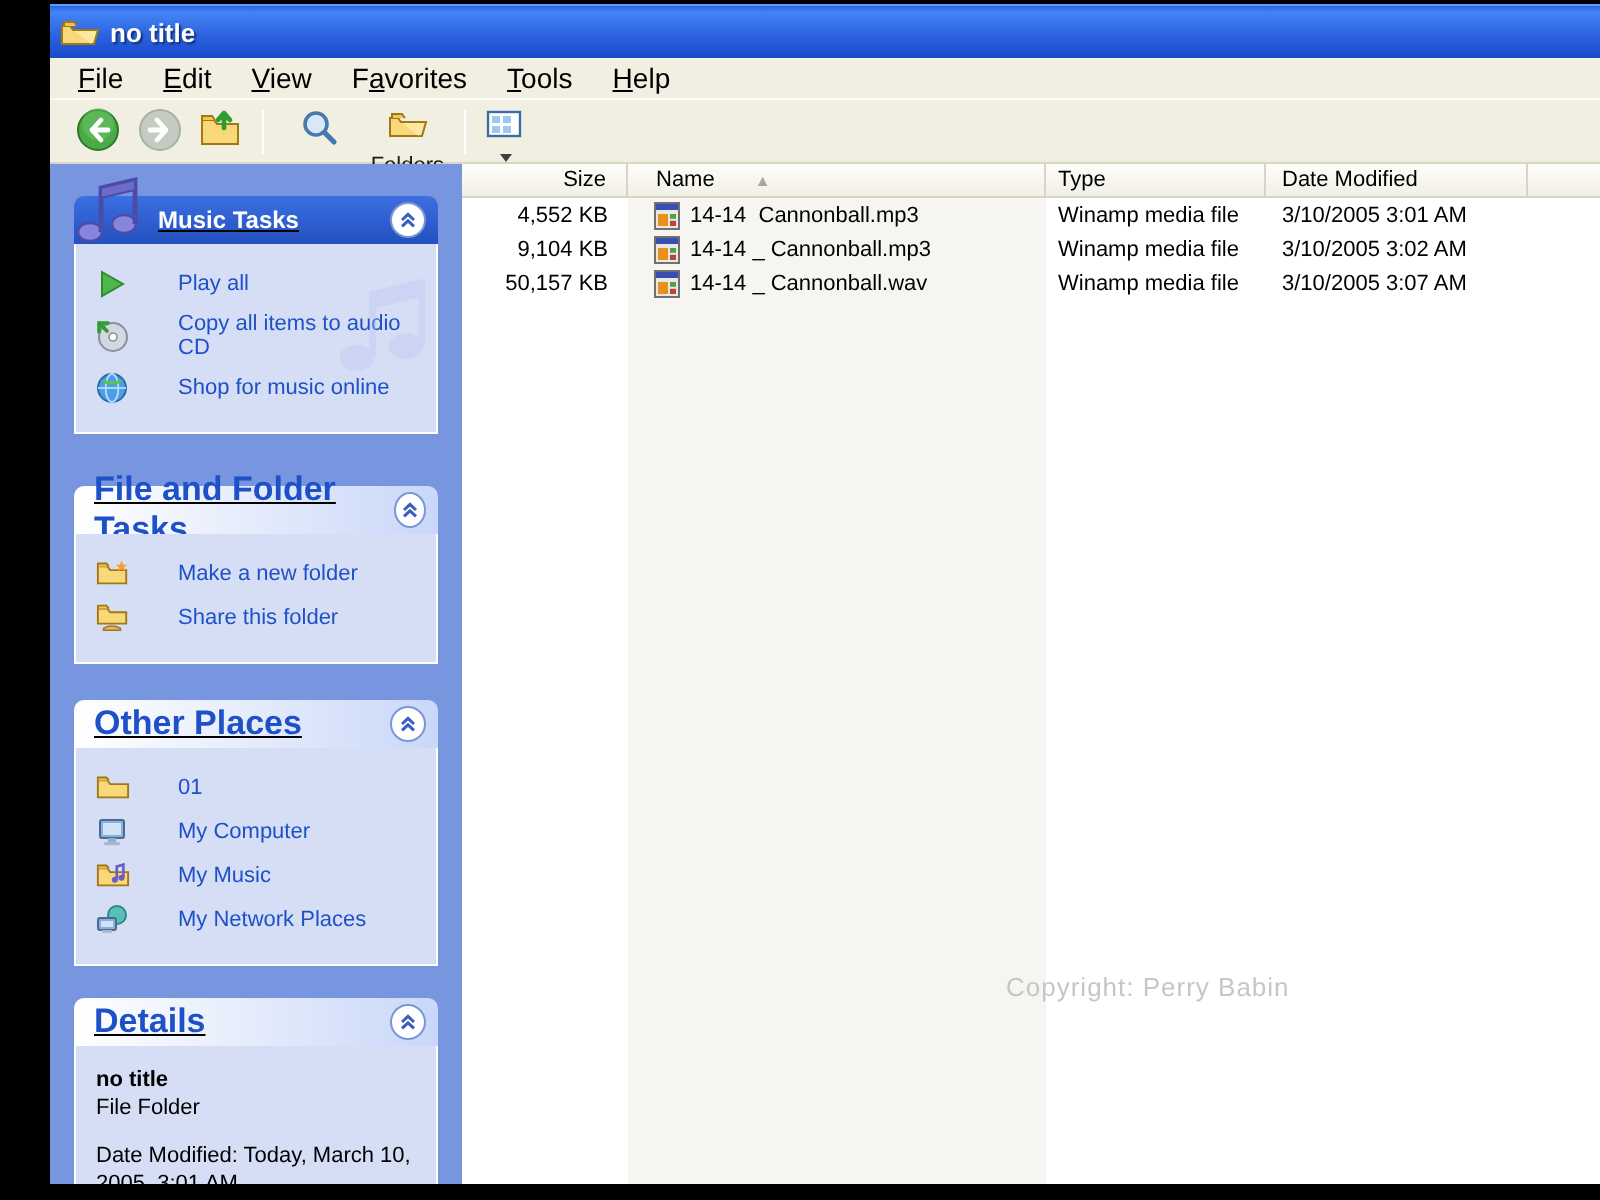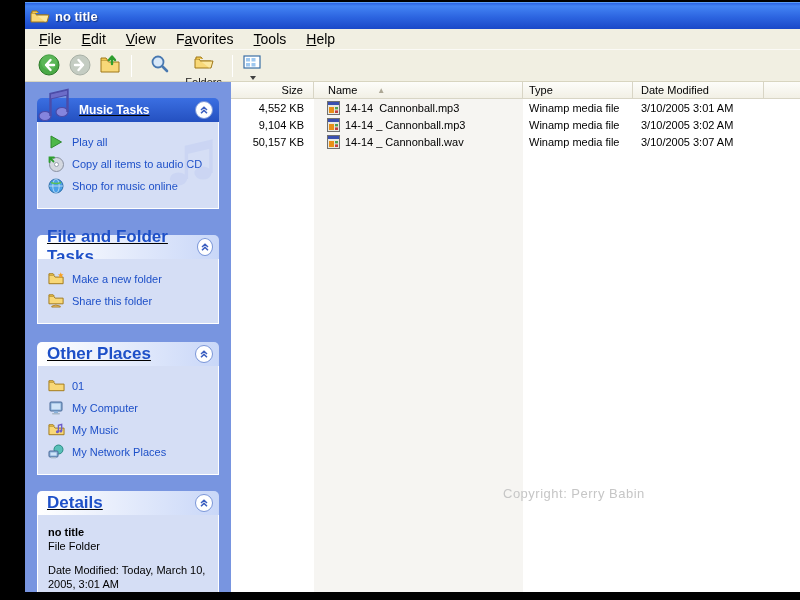--- a/index.html
+++ b/index.html
@@ -47,21 +47,21 @@
   .panel-header { height:24px; border-radius:5px 5px 0 0; display:flex; align-items:center;
     justify-content:space-between; padding:0 6px 0 10px; cursor:default;
     background:linear-gradient(90deg,#ffffff,#c9d7f8);text-decoration:underline; }
   .panel-header .ph-label { font-size:17px; font-weight:bold; color:#1e50c8; }
   .panel.music .panel-header { background:linear-gradient(180deg,#3b6fe2,#2450c0); padding-left:42px; }
   .panel.music .ph-label { color:#fff; font-size:12px; }
   .chevbtn { width:18px; height:18px; border-radius:50%; background:#fff; border:1px solid #7a96d8;
     display:flex; align-items:center; justify-content:center; }
   .panel-body { background:#d5def5; border:1px solid #fff; border-top:none; padding:8px 6px 8px 10px;
     position:relative; overflow:hidden; }
-  .task-item { display:flex; align-items:center; gap:7px; margin:4px 0 6px 0; }
+  .task-item { display:flex; align-items:center; gap:24px; margin:4px 0 6px 0; }
   .task-item .ticon { width:17px; height:16px; flex:0 0 17px; display:inline-flex; }
   .task-item .tlabel { font-size:11px; color:#1e50c8; cursor:pointer; }
   .music-note-big { position:absolute; left:-2px; top:-12px; width:36px; height:38px; }
   .music-note-faint { position:absolute; right:2px; top:6px; width:52px; height:70px; opacity:.35; }
   .details-body { font-size:11px; color:#000; line-height:14px; padding:10px 8px 12px 10px; }
   .details-name { font-weight:bold; }
   .details-modified { margin-top:10px; }
 
   
   .main { flex:1; background:#fff; position:relative; overflow:hidden; }

